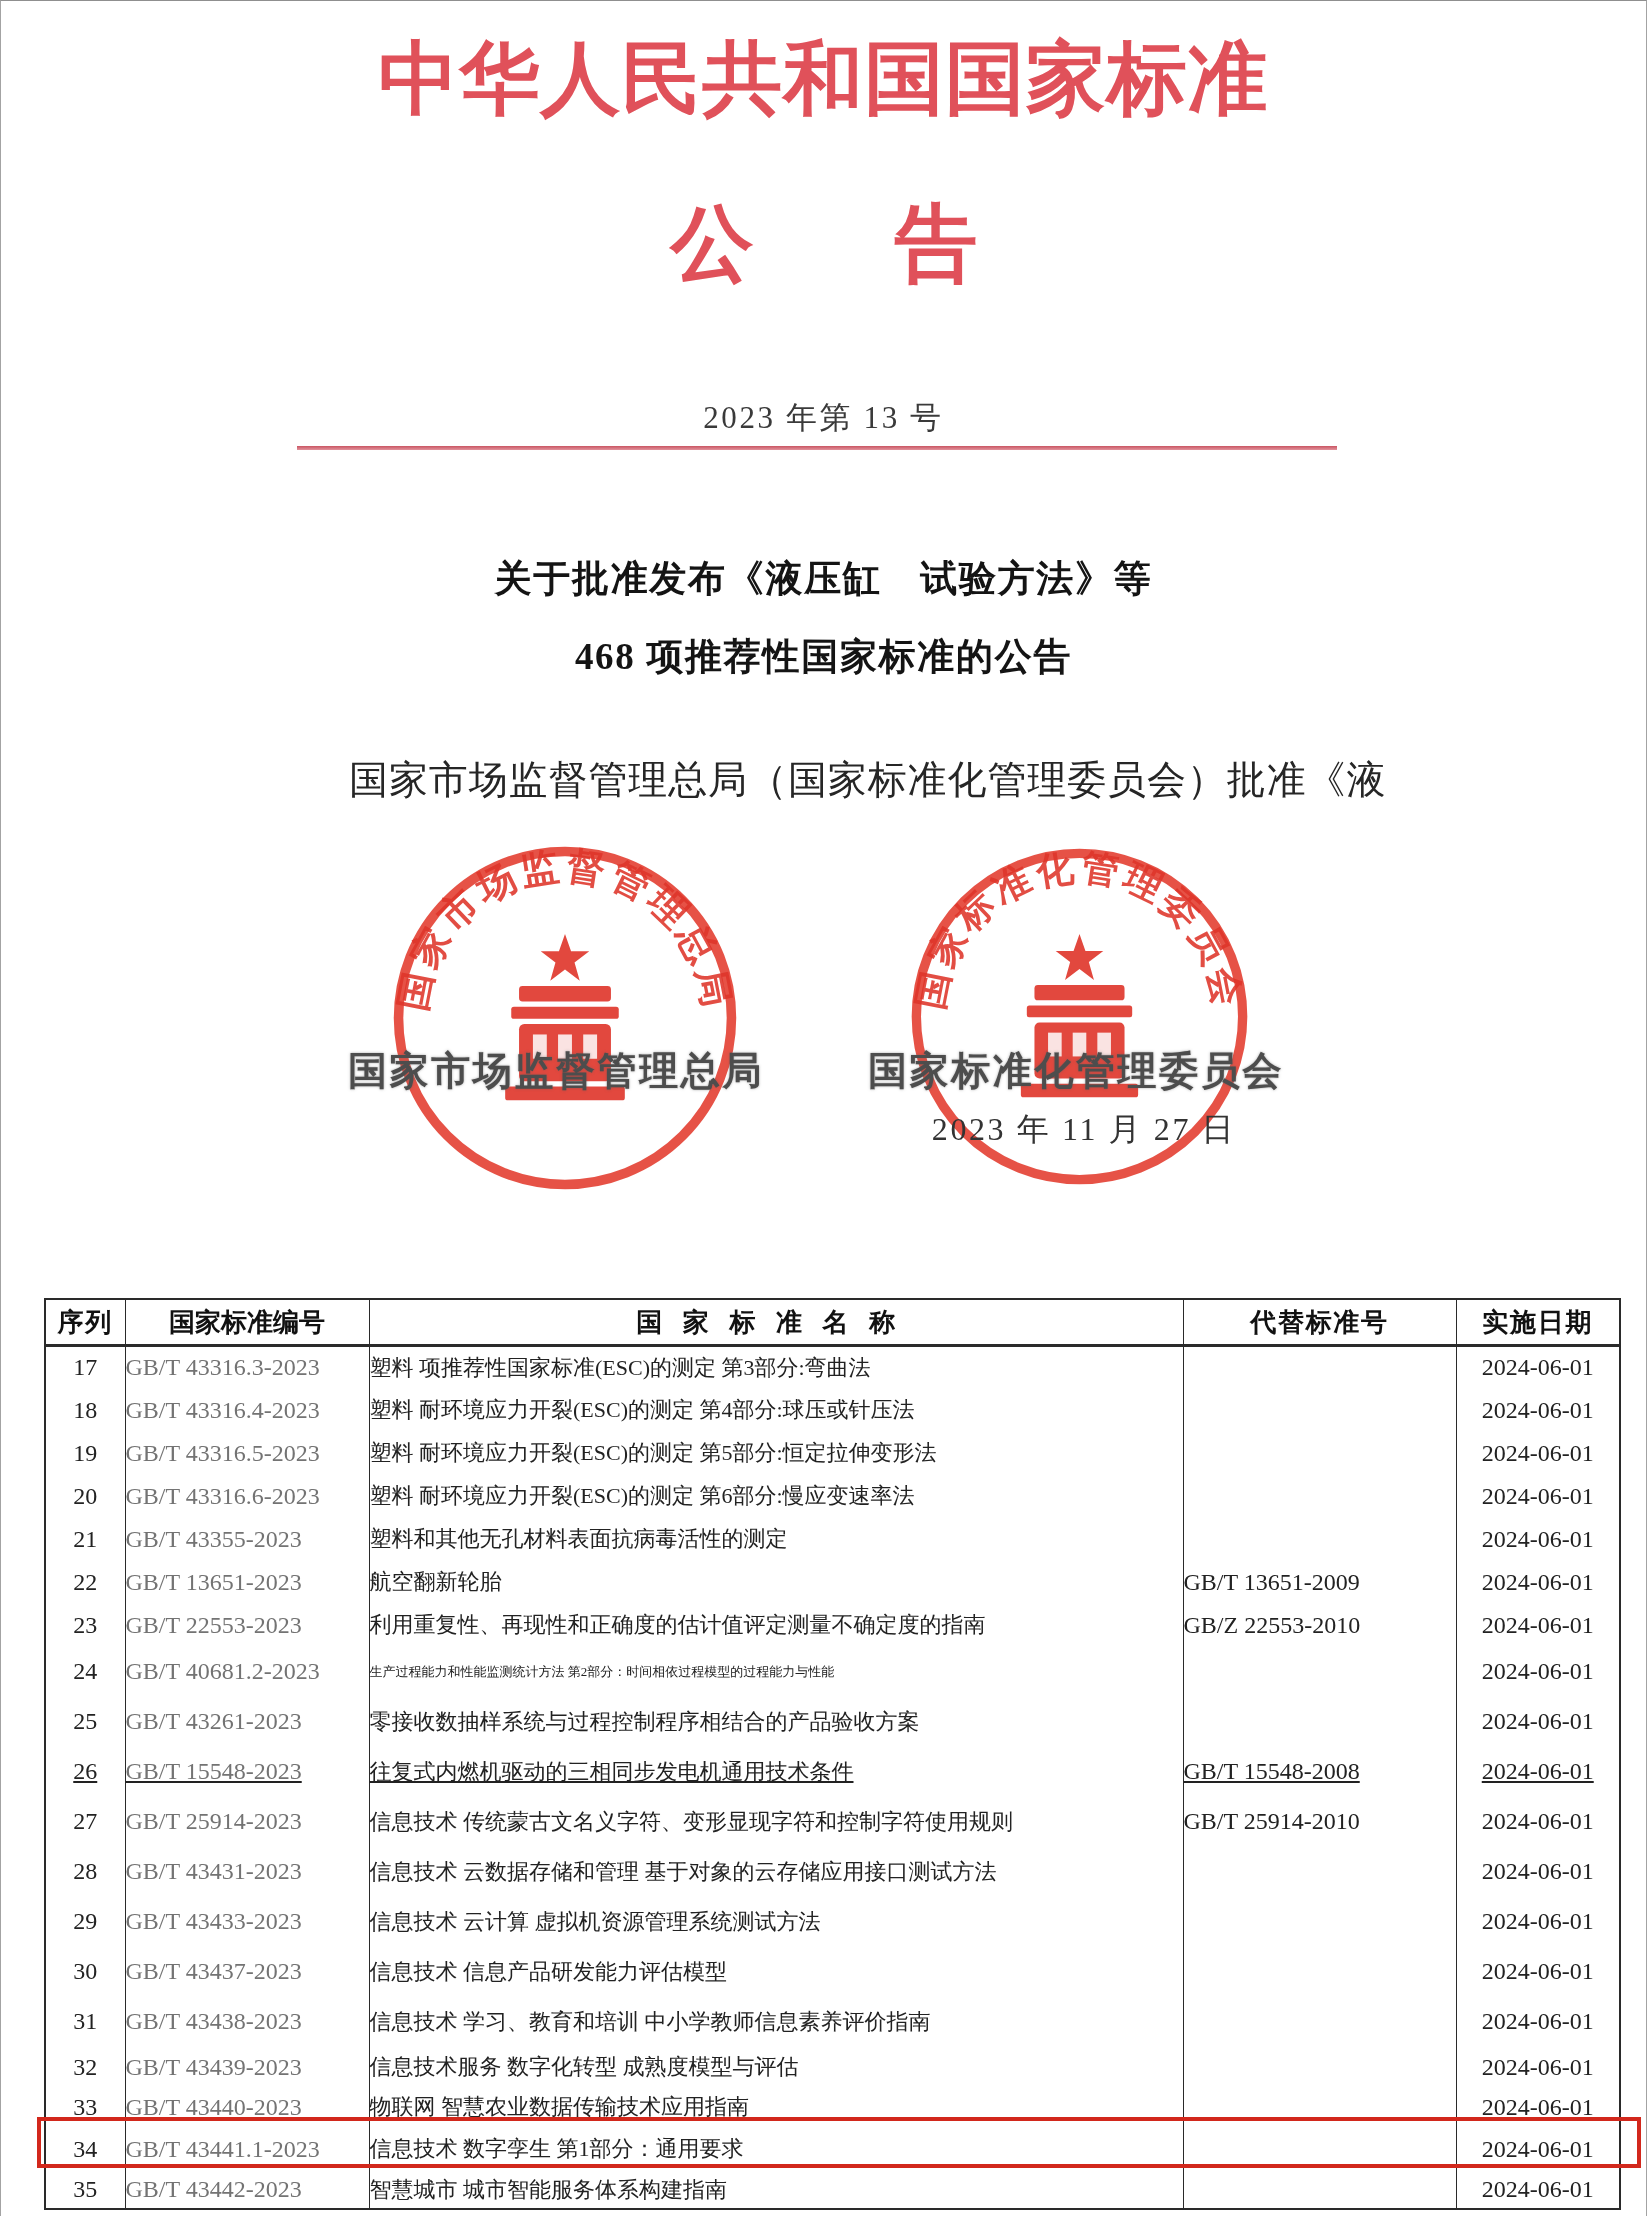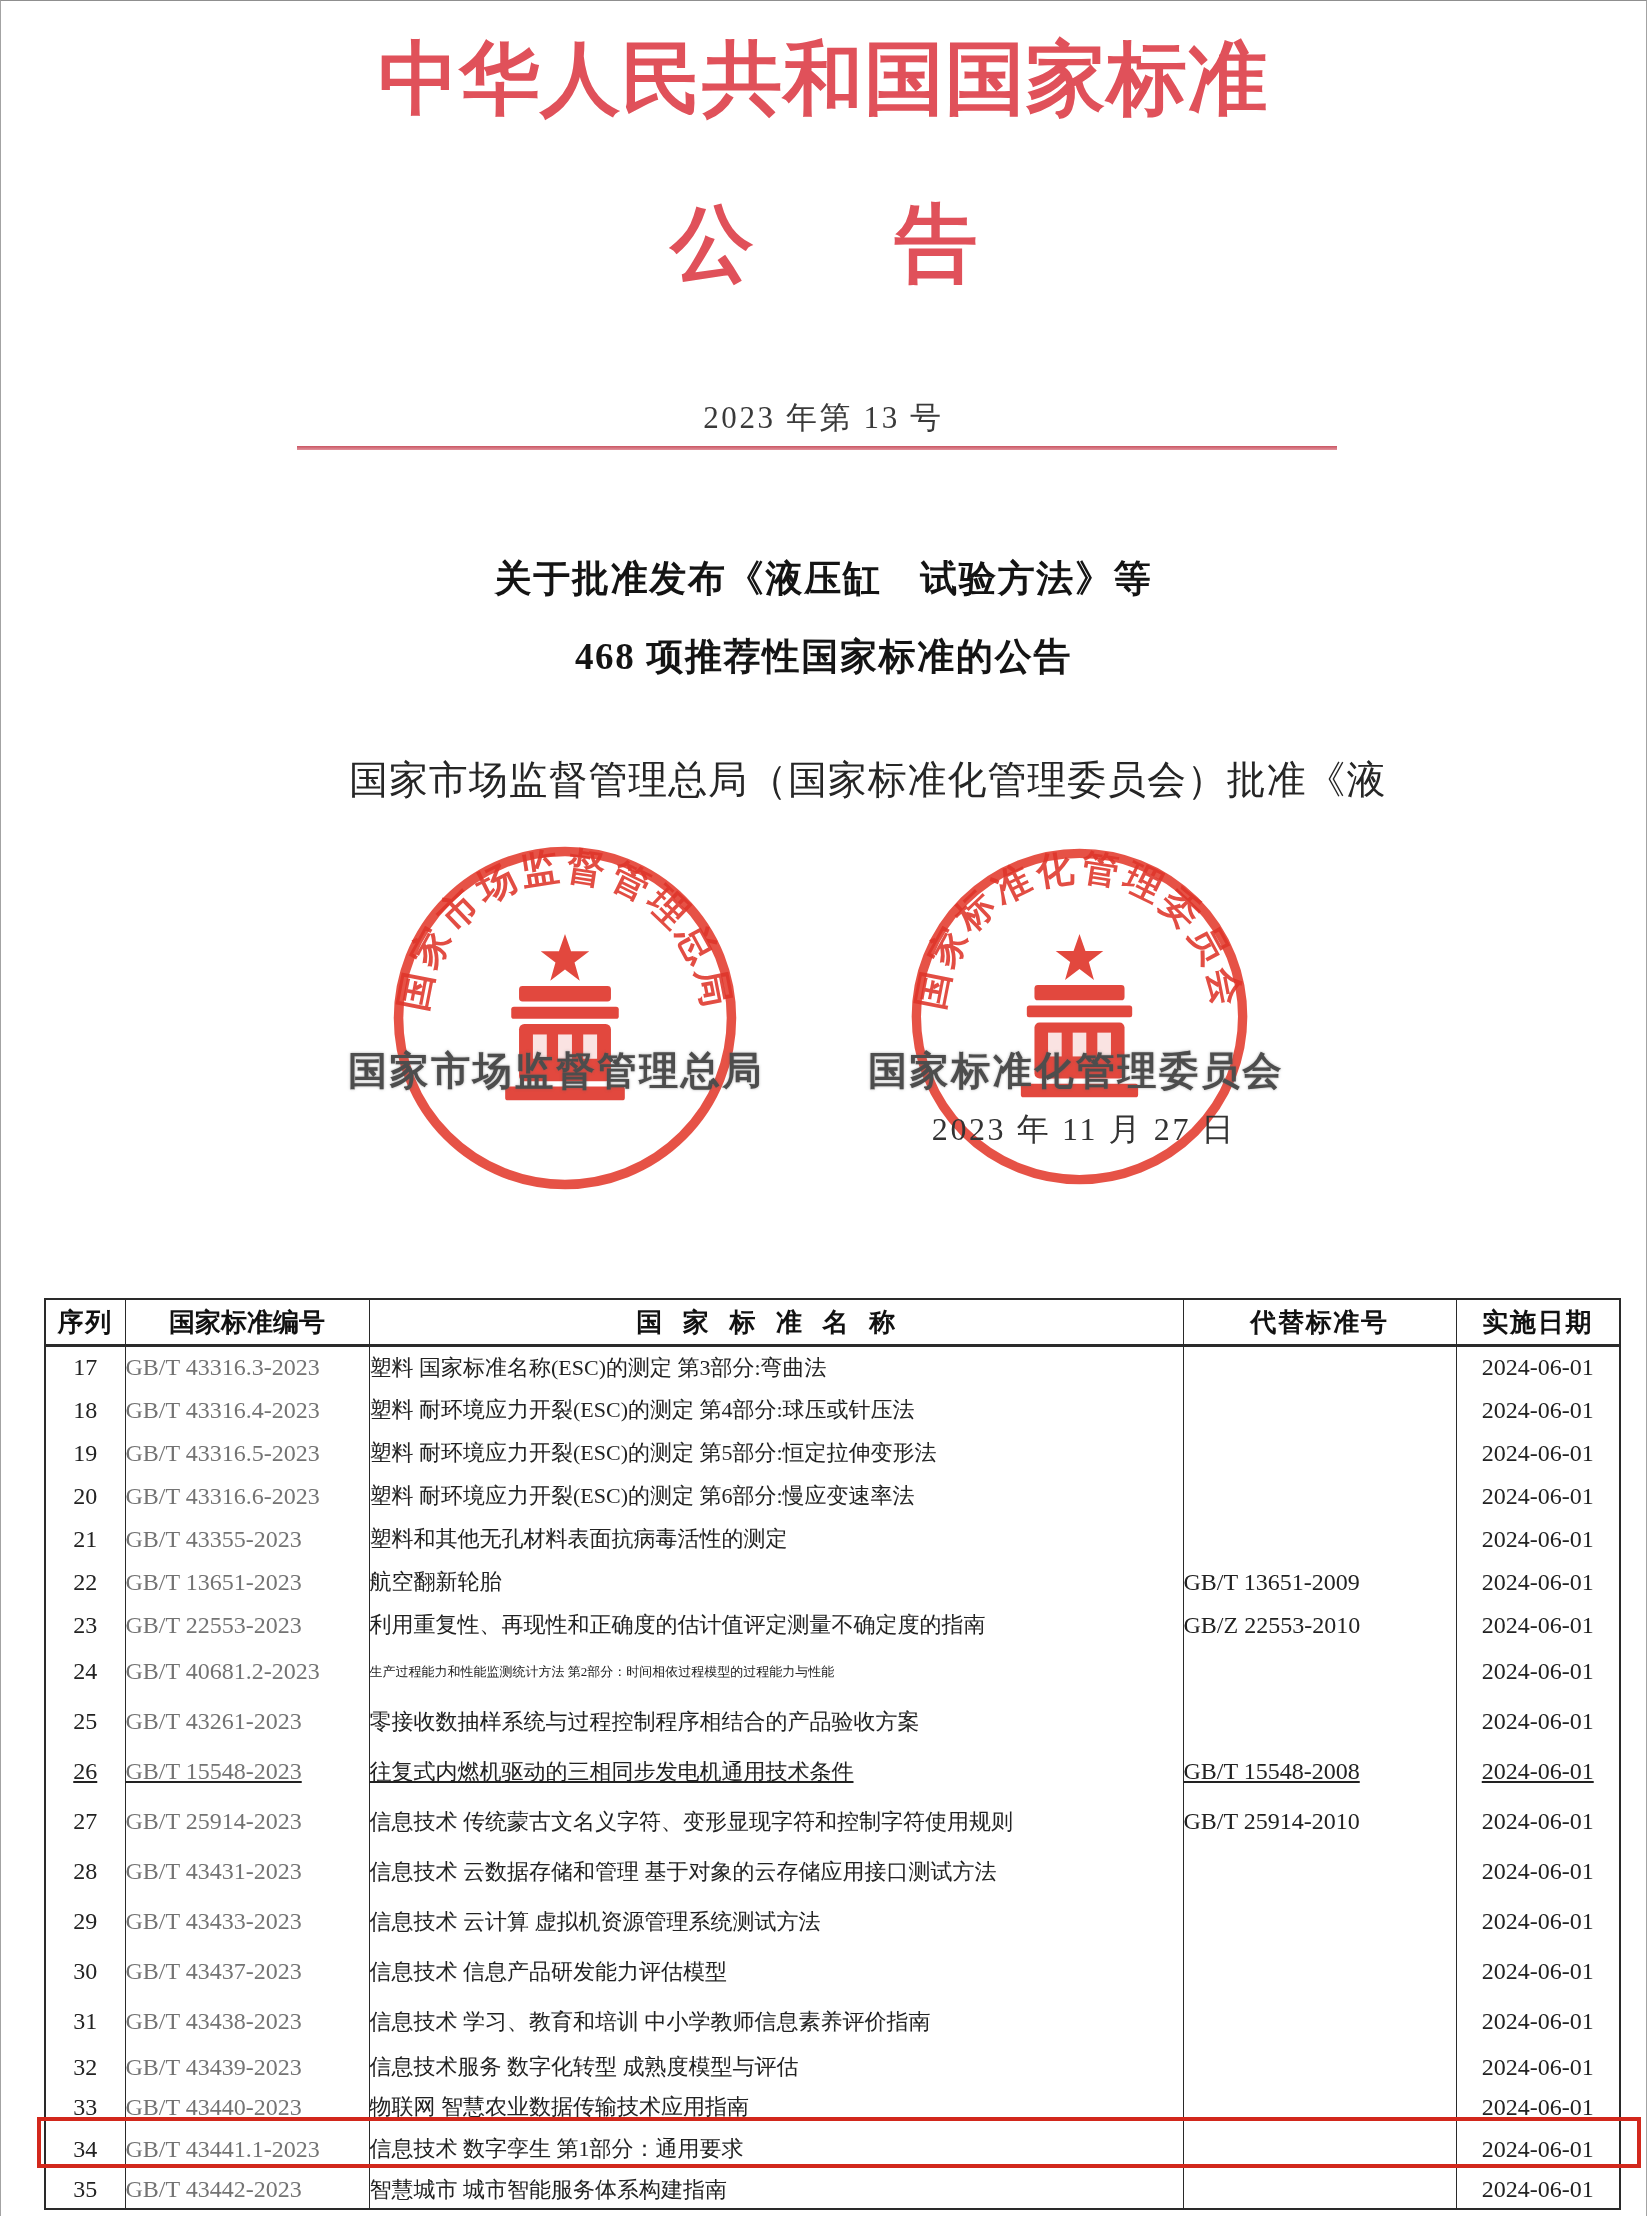--- a/index.html
+++ b/index.html
@@ -143,21 +143,21 @@
           <th class="th-code">国家标准编号</th>
           <th class="th-name">国家标准名称</th>
           <th class="th-replaced">代替标准号</th>
           <th class="th-date">实施日期</th>
         </tr>
       </thead>
       <tbody>
           <tr style="height: 43px;">
     <td class="cell-seq">17</td>
     <td class="cell-code">GB/T 43316.3-2023</td>
-    <td class="cell-name">塑料 国家标准名称(ESC)的测定 第3部分:弯曲法</td>
+    <td class="cell-name">塑料 项推荐性国家标准(ESC)的测定 第3部分:弯曲法</td>
     <td class="cell-replaced"></td>
     <td class="cell-date">2024-06-01</td>
   </tr>
           <tr style="height: 43px;">
     <td class="cell-seq">18</td>
     <td class="cell-code">GB/T 43316.4-2023</td>
     <td class="cell-name">塑料 耐环境应力开裂(ESC)的测定 第4部分:球压或针压法</td>
     <td class="cell-replaced"></td>
     <td class="cell-date">2024-06-01</td>
   </tr>

